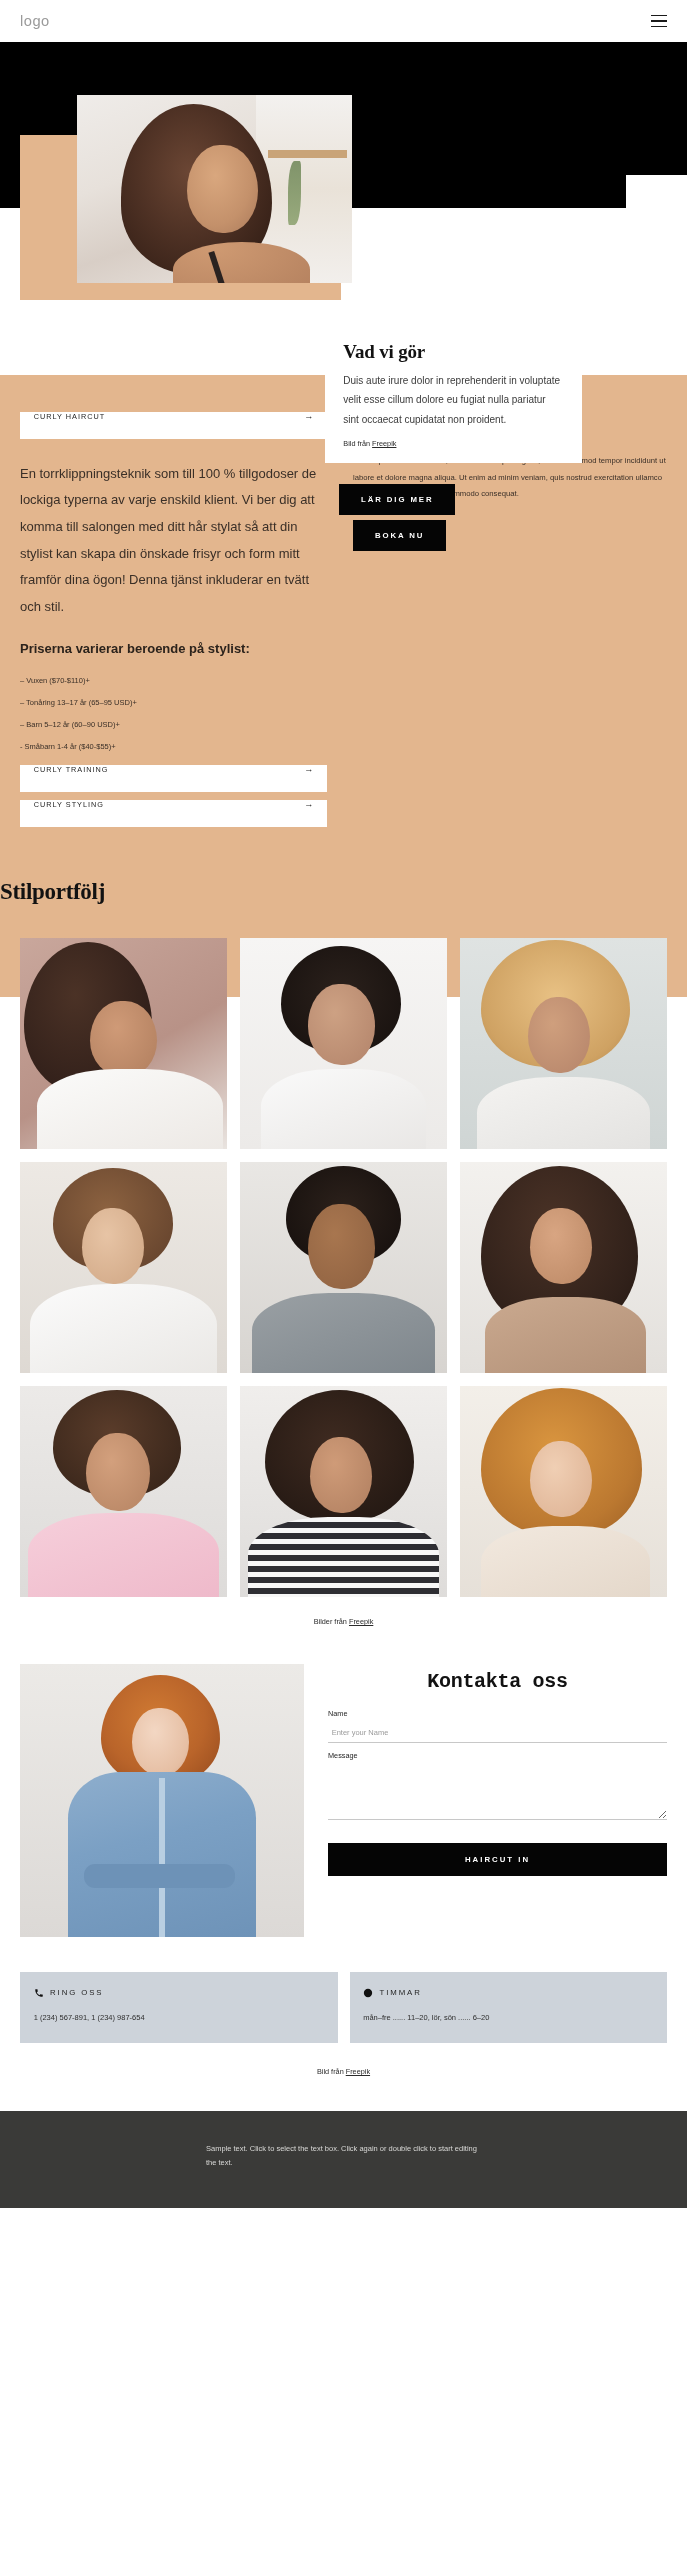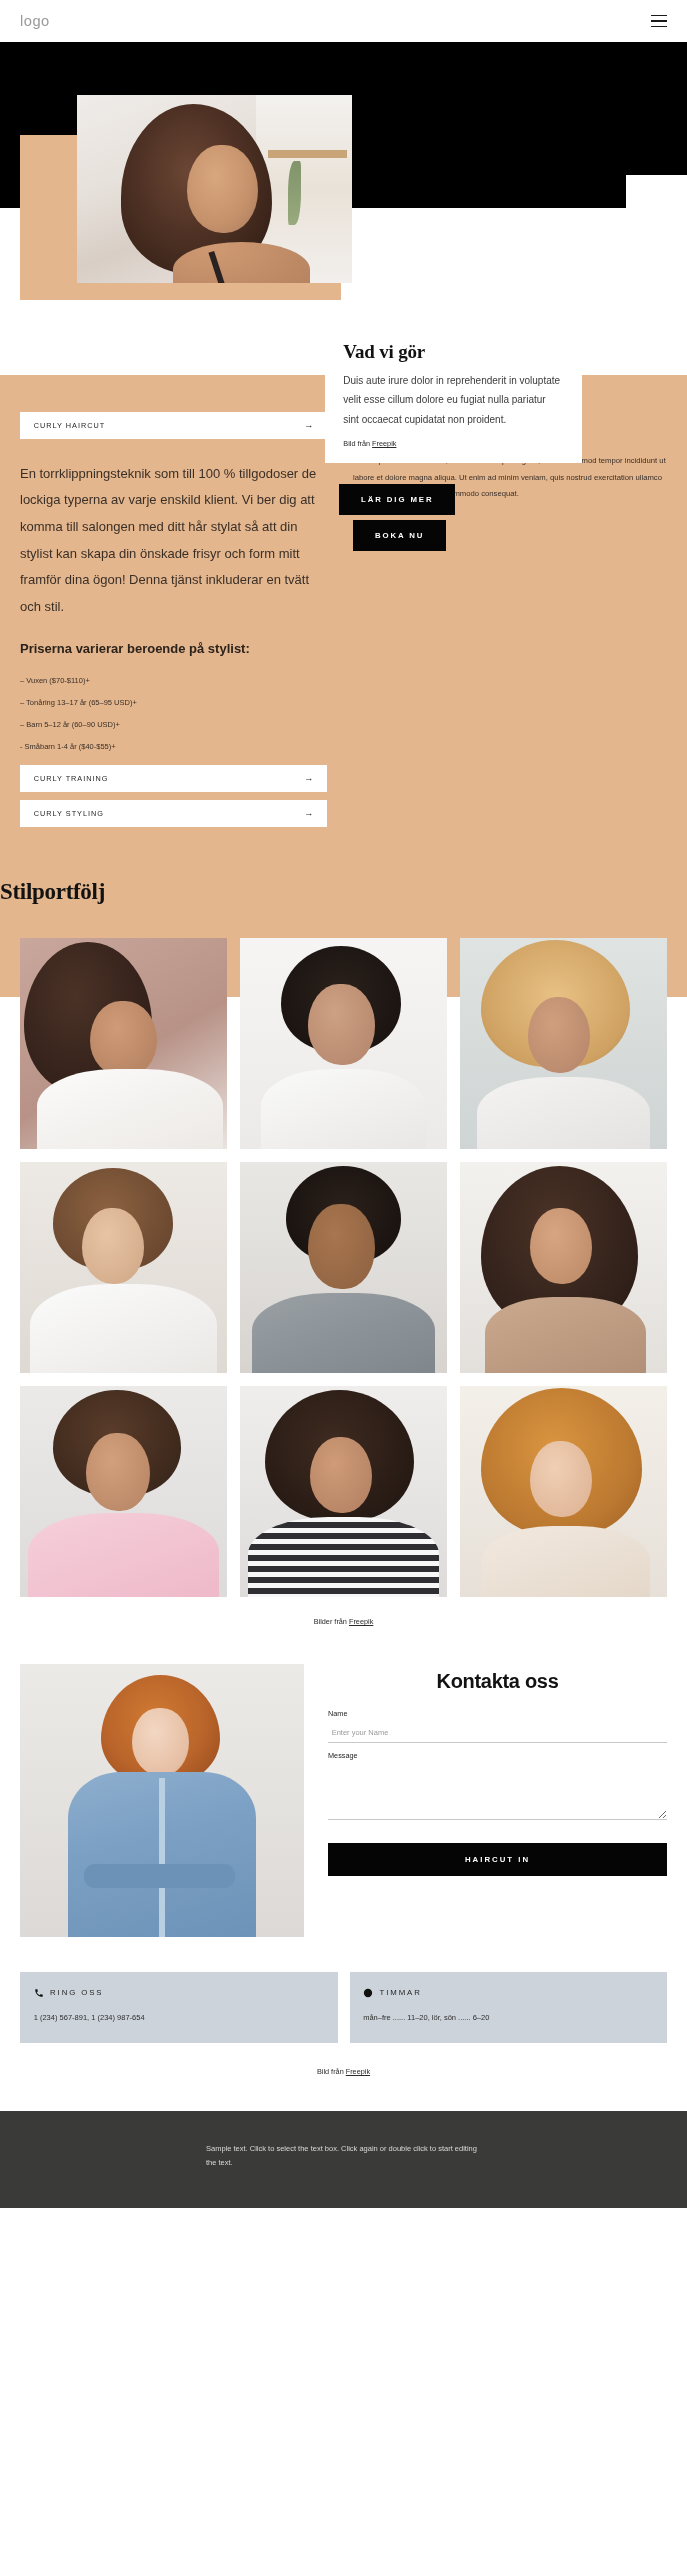--- a/index.html
+++ b/index.html
@@ -111,21 +111,21 @@
 
   
   .services {
     background: #e3b68e; padding: 37px 0 0 0; position: relative;
   }
   .svc-inner { display: flex; padding: 0 20px; gap: 26px; }
   .svc-left { width: 307px; }
   .svc-right { flex: 1; padding-top: 3.7px; }
 
   .acc {
-    background: #fff; height: 26.6px; display: flex; align-items: center;
+    background: #fff; height: 26.6px; display: flex; align-items: flex-start;
     justify-content: space-between; padding: 0 13.7px; margin-bottom: 0;
   }
   .acc-label { font-size: 7.3px; letter-spacing: 1px; color: #1f1f1f; }
   .acc-arrow { font-size: 9.2px; color: #1f1f1f; line-height: 1; }
 
   .svc-body { margin-top: 22px; }
   .svc-body p { font-size: 13px; line-height: 2.05; color: #3a2f27; }
   .svc-body p.bold { font-weight: 700; margin-top: 15.6px; color: #2c231c; }
   .price-list { margin-top: 13px; }
   .price-list li { list-style: none; font-size: 7.5px; color: #3a2f27; margin-bottom: 13px; }
@@ -182,21 +182,21 @@
   .cp-jacket {
     position: absolute; left: 48px; top: 108px; width: 188px; height: 165px;
     background: linear-gradient(165deg,#8eaecd 0%,#7ba0c4 40%,#6e93b8 100%);
     border-radius: 28% 28% 0 0;
   }
   .cp-placket { position: absolute; left: 139px; top: 114px; width: 6.4px; height: 159px; background: #b9cfe2; }
   .cp-arm { position: absolute; left: 64px; top: 200px; width: 151px; height: 24px; background: #6d92b7; border-radius: 11px; }
 
   .contact-form { flex: 1; padding-top: 5.5px; }
   .contact-form h2 {
-    font-family: Liberation Sans, sans-serif; font-size: 20px; font-weight: 700;
+    font-family: Liberation Mono, monospace; font-size: 20px; font-weight: 700;
     color: #121212; text-align: center; margin-bottom: 16.5px; letter-spacing: -0.3px;
   }
   .field { margin-bottom: 8.2px; }
   .field label { display: block; font-size: 7.3px; color: #1f1f1f; margin-bottom: 3.7px; }
   .field input, .field textarea {
     width: 100%; border: 0; border-bottom: 0.9px solid #c8c8c8; background: transparent;
     font-size: 7.5px; color: #555; padding: 2.7px 3.7px 4.6px 3.7px; outline: none;
     font-family: "Liberation Sans", sans-serif;
   }
   .field textarea { height: 57px; resize: vertical; }

